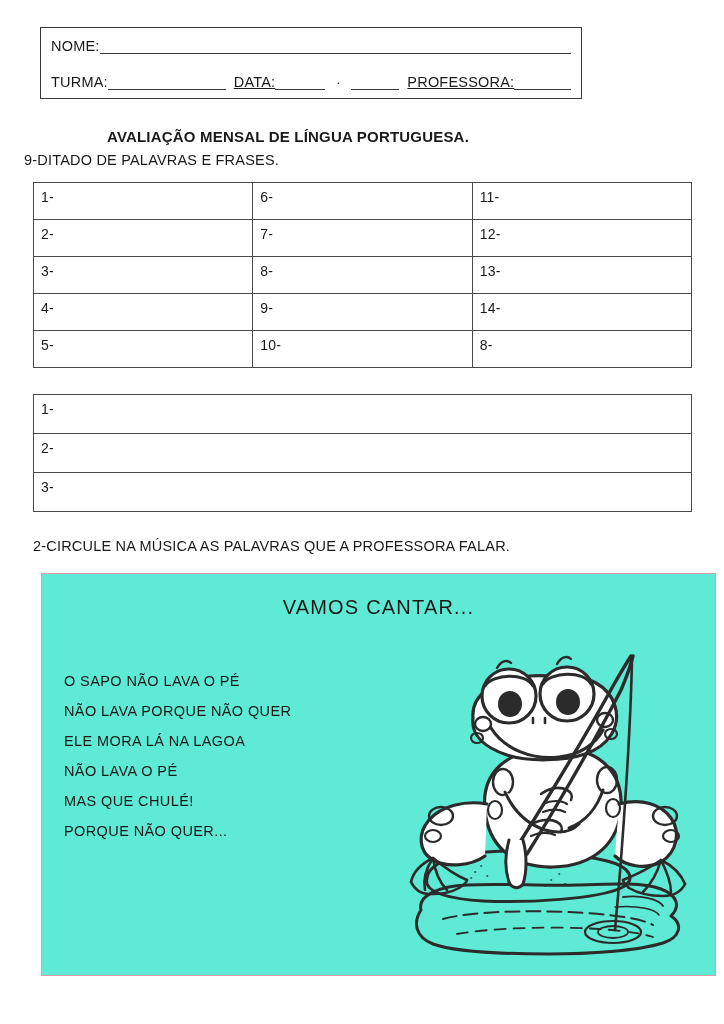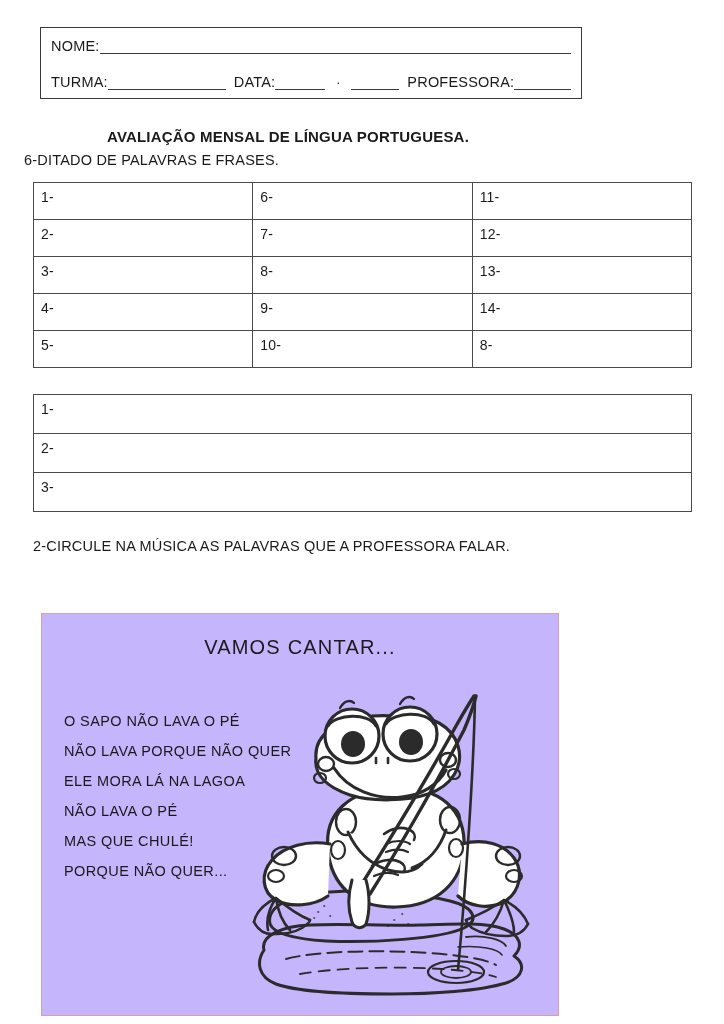--- a/index.html
+++ b/index.html
@@ -37,21 +37,21 @@
   }
   #hdr-row-1 { top: 0px; }
   #hdr-row-2 { top: 36px; }
 
   .hdr-label {
     font-size: 14.5px;
     letter-spacing: 0.2px;
     white-space: nowrap;
     padding-left: 10px;
   }
-  .hdr-label.inline { padding-left: 8px; }
+  .hdr-label.inline { padding-left: 8px; text-decoration: underline; }
 
   .rule {
     border-bottom: 1.2px solid #3a3a3a;
     height: 14px;
     flex: none;
   }
   .rule.grow { flex: 1 1 auto; }
   .dot-sep {
     width: 26px;
     text-align: center;
@@ -109,26 +109,25 @@
     top: 394px;
     width: 659px;
   }
   #sentence-table td { height: 32px; }
 
   
   #song-box {
     position: absolute;
     left: 41px;
     top: 573px;
-    width: 518px;
+    width: 675px;
     height: 403px;
     border: 1.5px solid #d9a0ab;
     box-sizing: border-box;
-    background: #c4b5fd;
-    margin-top: 40px;
+    background: #5eead4;
   }
   #song-title {
     position: absolute;
     left: 0;
     top: 22px;
     width: 100%;
     text-align: center;
     font-size: 20px;
     letter-spacing: 1.2px;
     color: #1a1a1a;
@@ -174,21 +173,21 @@
     <span class="rule" style="width:48px;"></span>
     <span class="hdr-label inline">PROFESSORA:</span>
     <span class="rule grow"></span>
     <span class="pad-right"></span>
   </div>
 
 </div>
 
 <div id="exam-title">AVALIAÇÃO MENSAL DE LÍNGUA PORTUGUESA.</div>
 
-<div class="instruction" id="instruction-1">6-DITADO DE PALAVRAS E FRASES.</div>
+<div class="instruction" id="instruction-1">9-DITADO DE PALAVRAS E FRASES.</div>
 
 <table class="sheet" id="dictation-table">
   <tbody>
     <tr>
       <td>1-</td>
       <td>6-</td>
       <td>11-</td>
     </tr>
     <tr>
       <td>2-</td>

